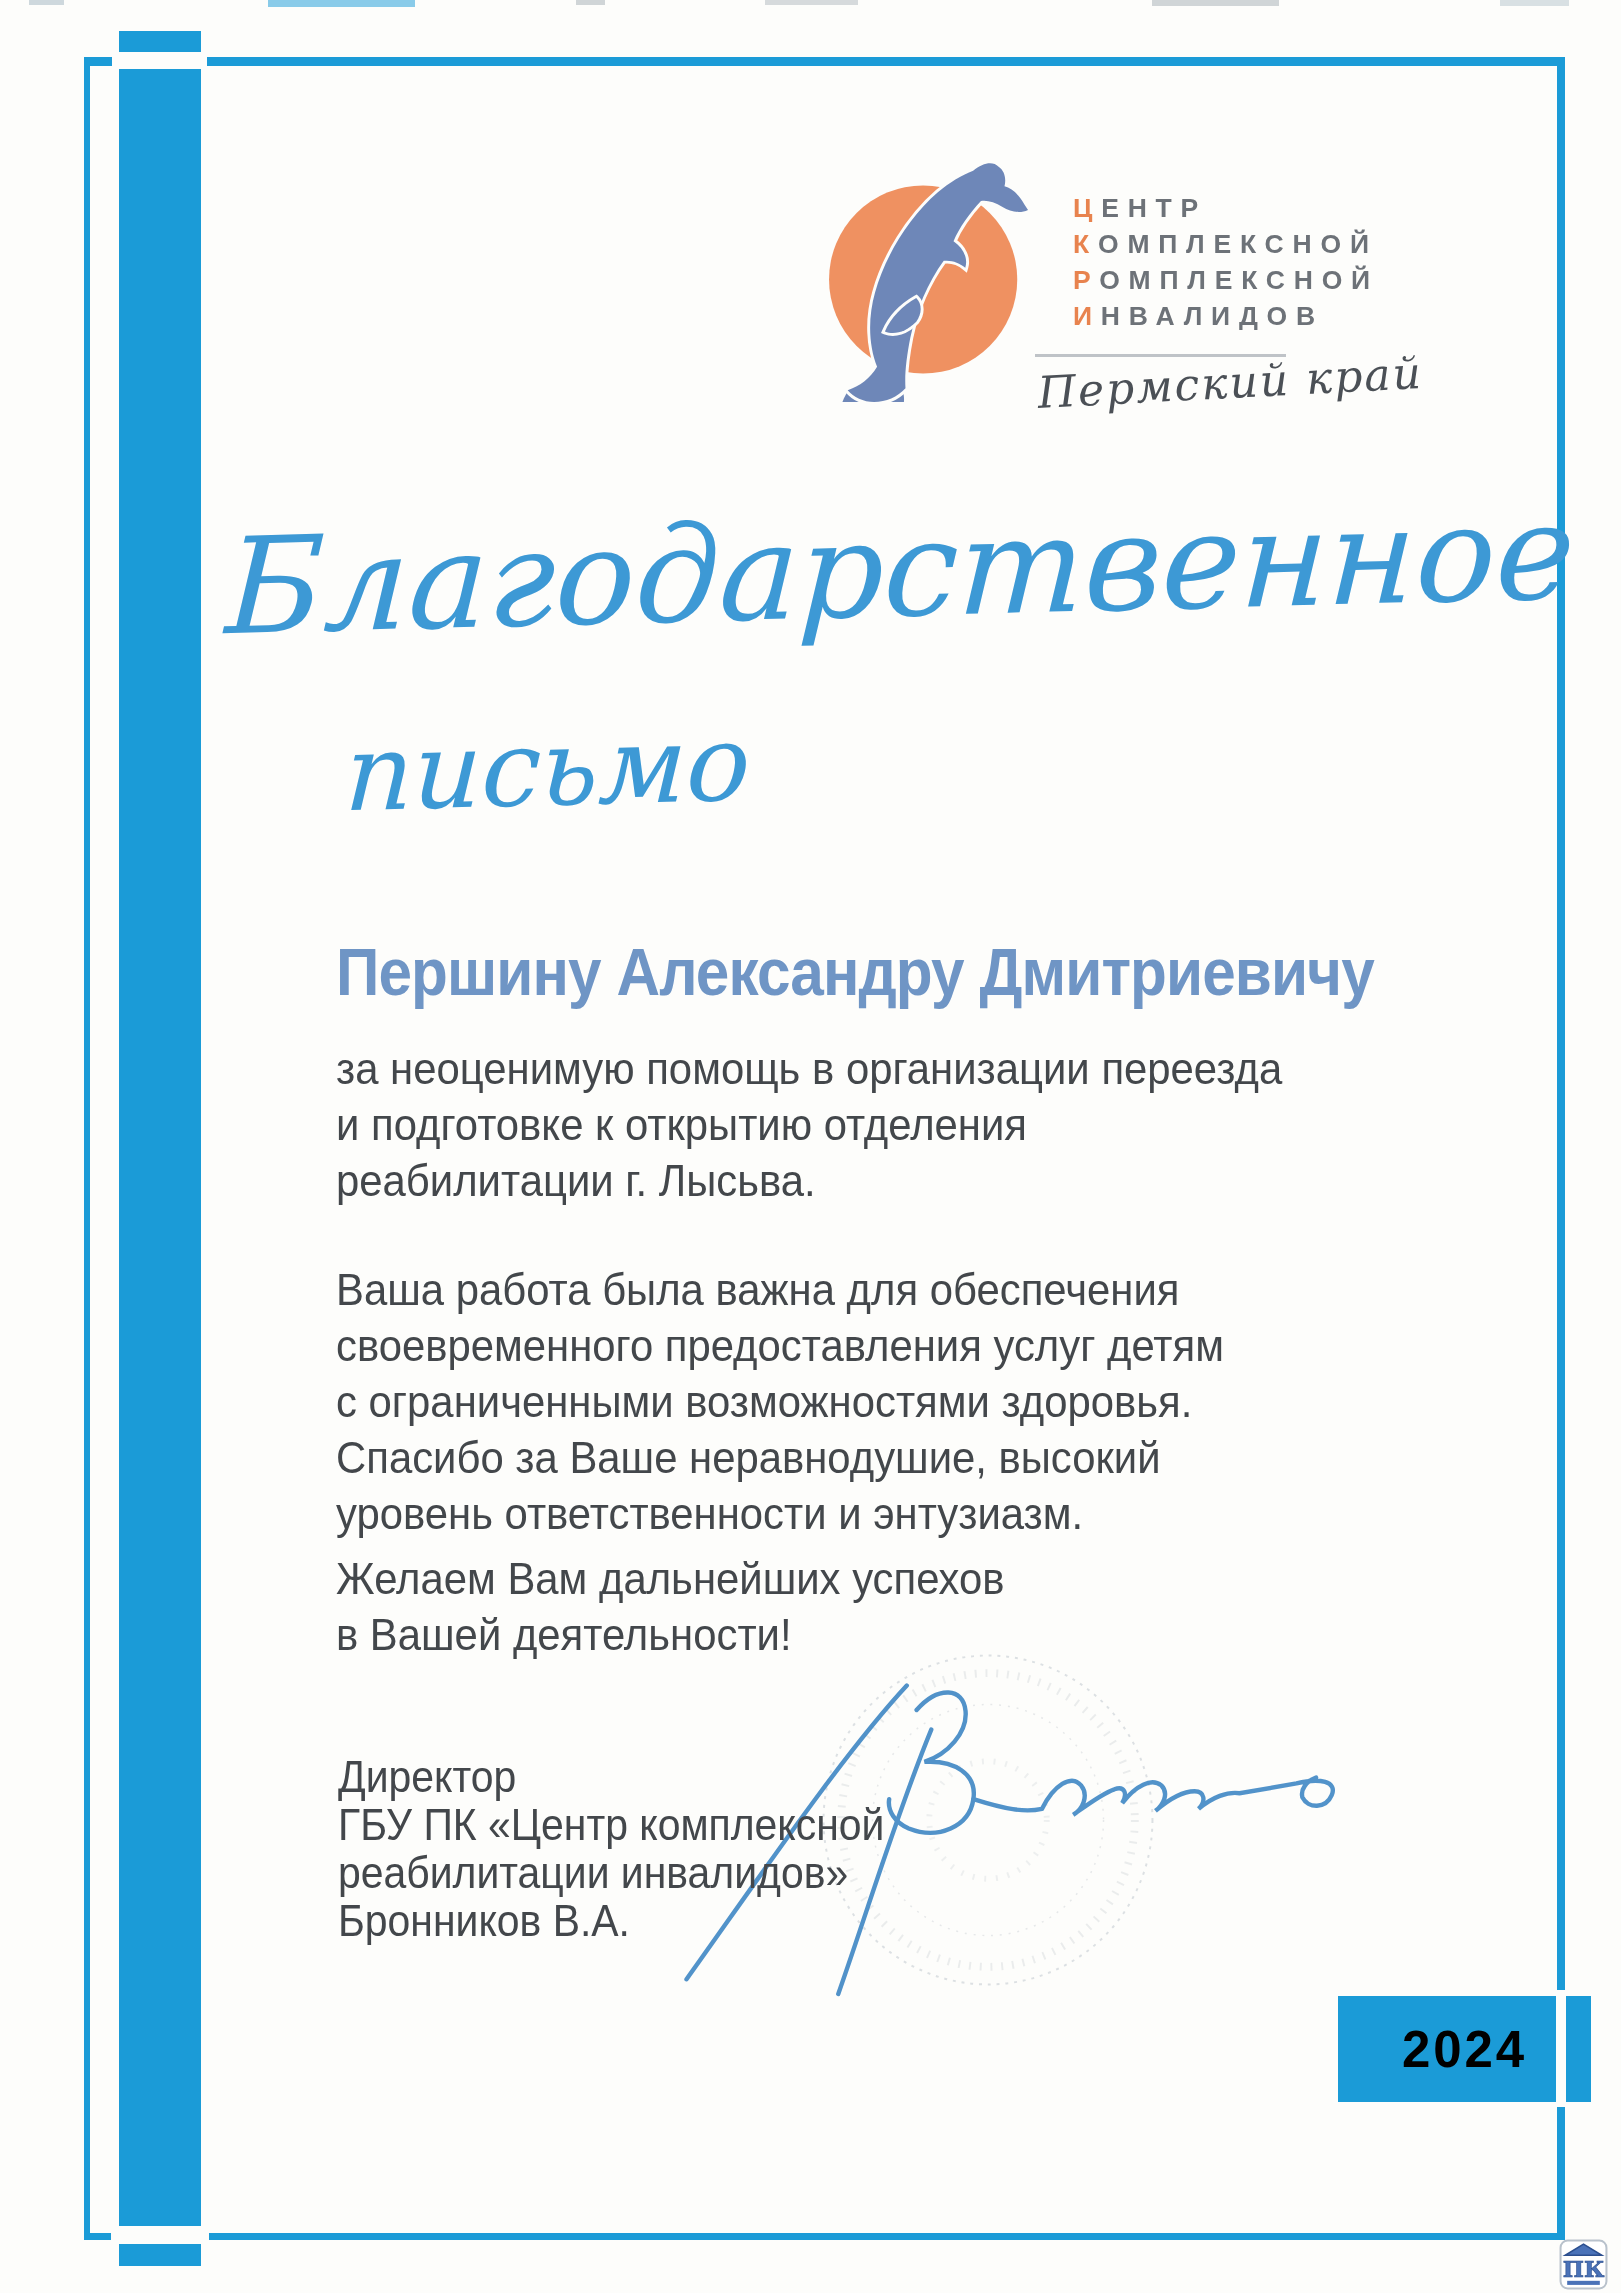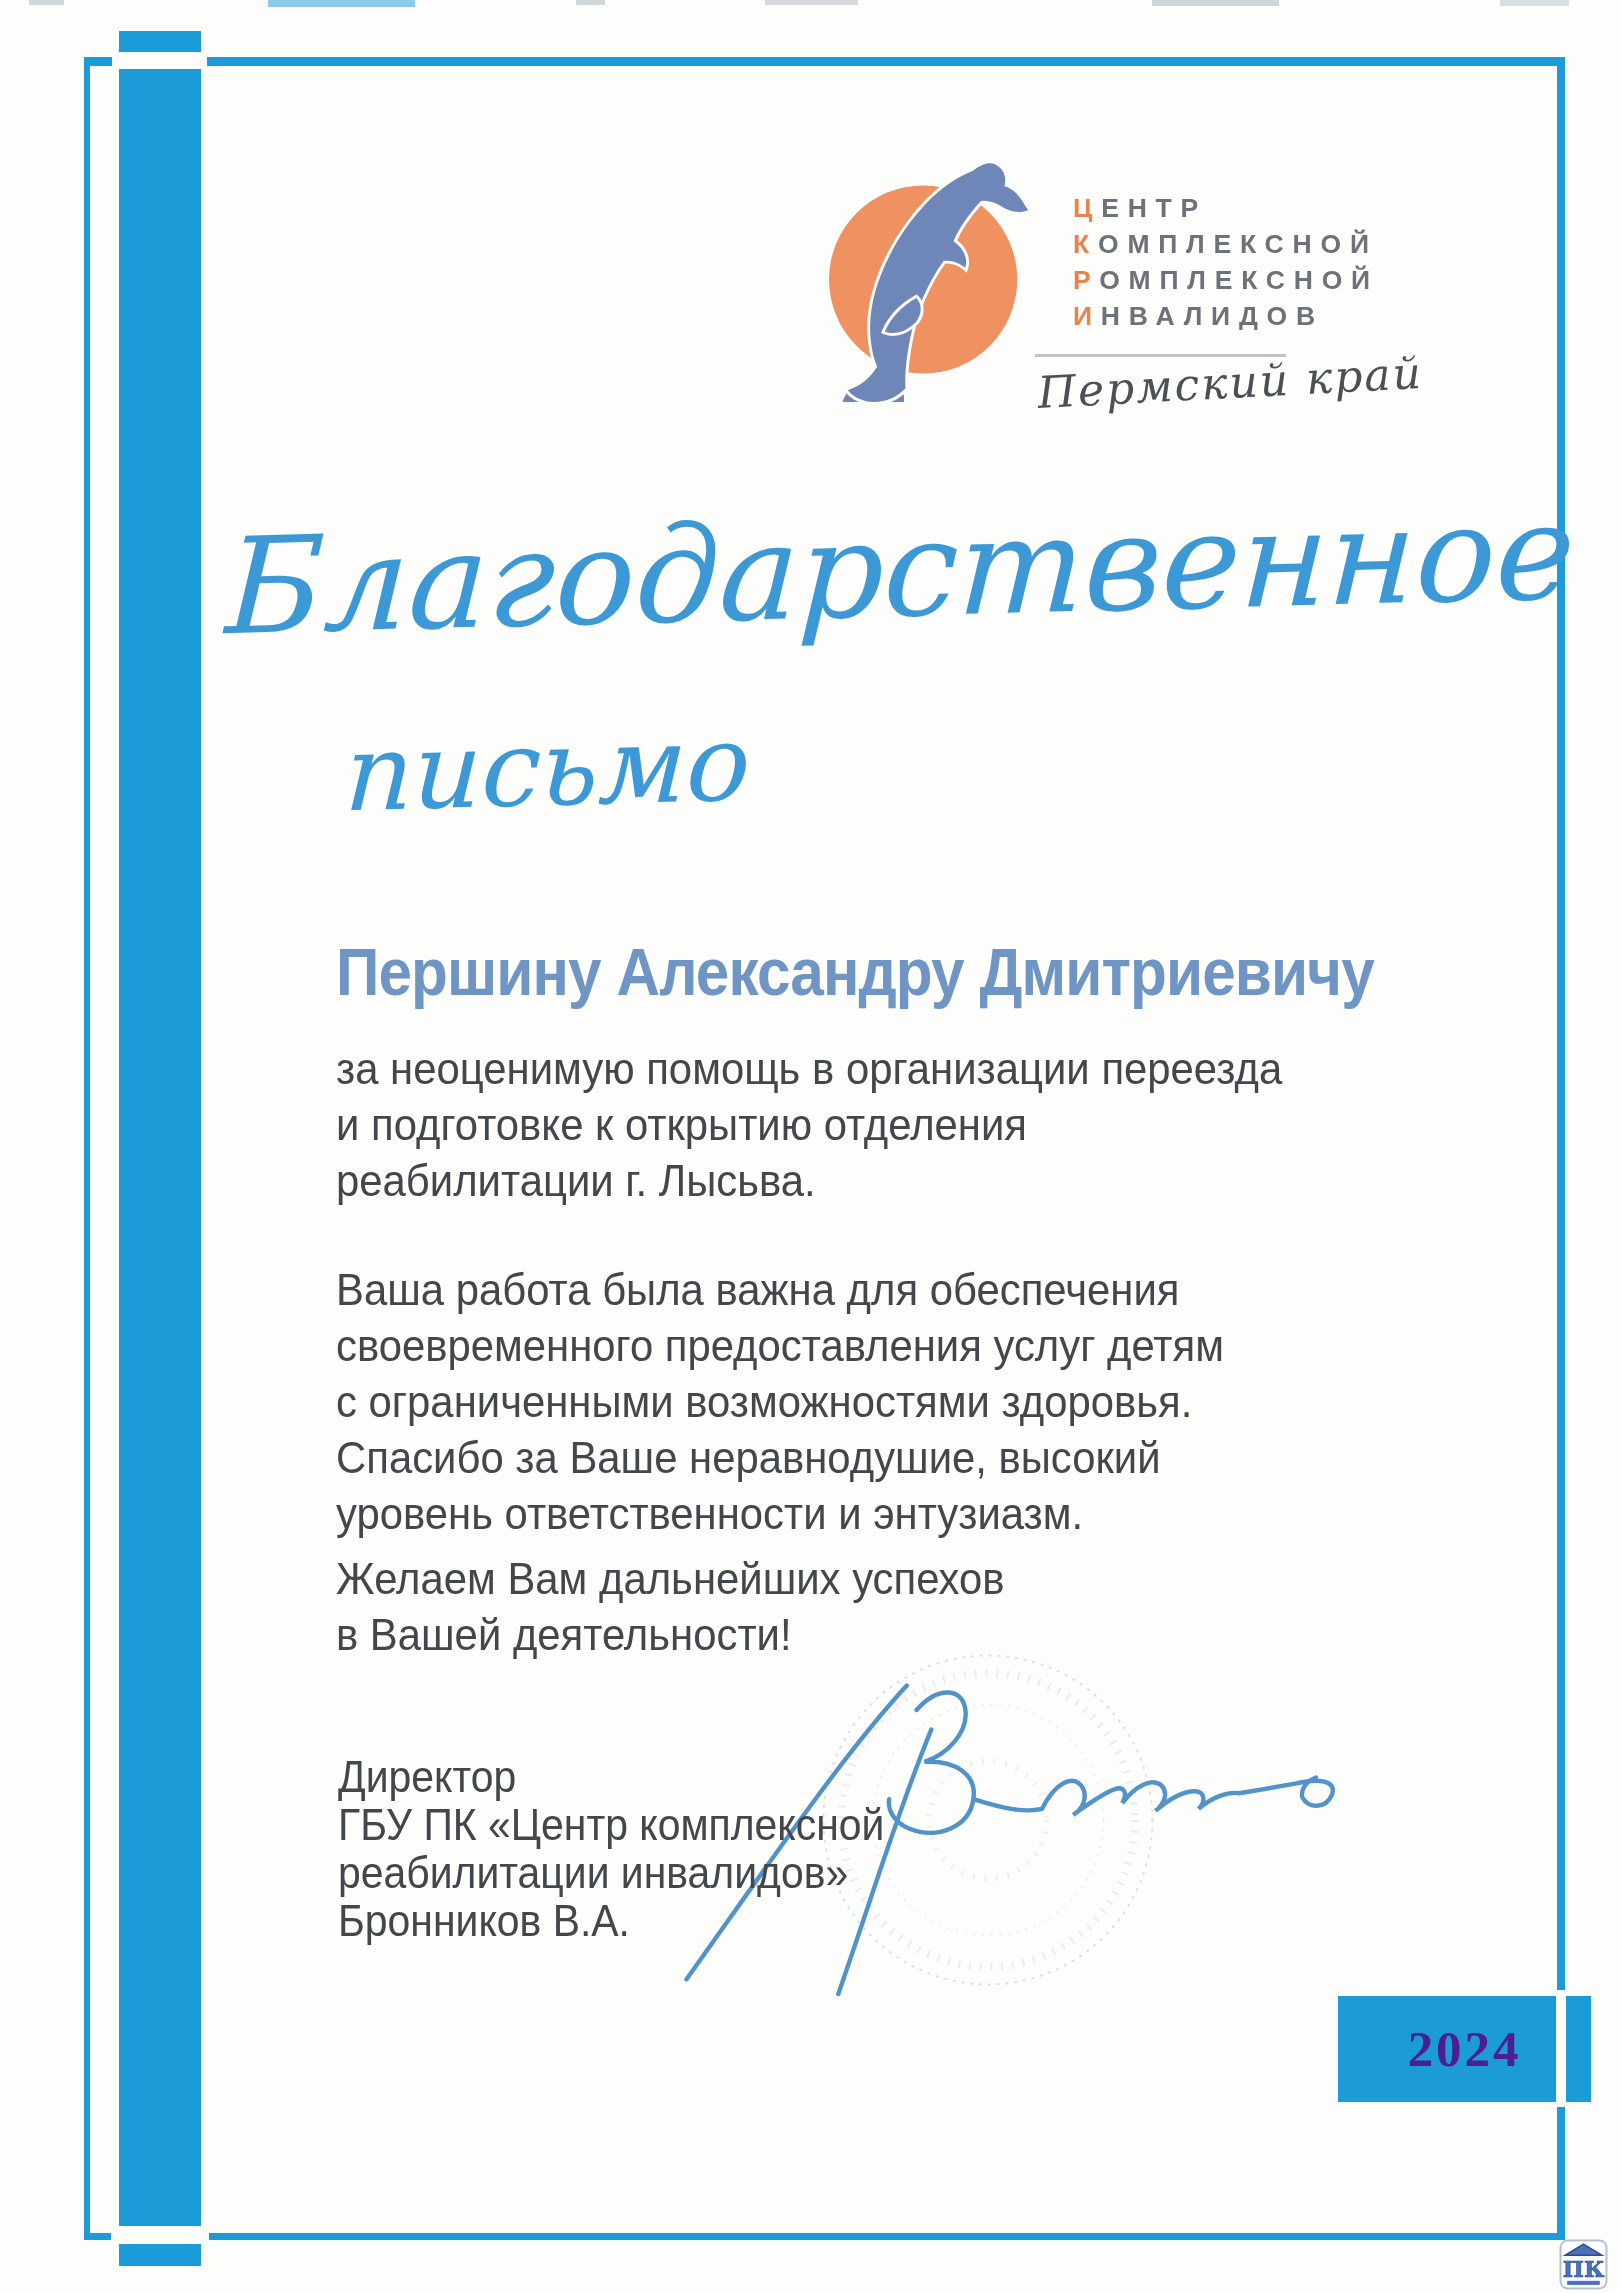--- a/index.html
+++ b/index.html
@@ -43,23 +43,23 @@
   .bodyblock{
     color:#43474b;font-size:45px;line-height:56px;
     transform:scaleX(.93);transform-origin:left top;white-space:nowrap;
   }
   .sigblock{
     color:#43474b;font-size:44px;line-height:48px;
     transform:scaleX(.93);transform-origin:left top;white-space:nowrap;
   }
   
   .year-badge{
-    background:#1b9bd7;color:#4c1d95;
+    background:#1b9bd7;color:#000000;
     display:flex;align-items:center;justify-content:center;
-    font-size:51px;font-weight:600;letter-spacing:2.9px;font-family:Liberation Serif, serif;
+    font-size:51px;font-weight:600;letter-spacing:2.9px;
   }
   .artifact{position:absolute;top:0;}
 </style>
 </head>
 <body>
 
 <div class="page">
 
   <div class="artifact" style="left:29px;width:35px;height:4.9px;background:#9fb3c0;opacity:.5;"></div>
   <div class="artifact" style="left:268px;width:147px;height:6.9px;background:#2aa2da;opacity:.55;"></div>

